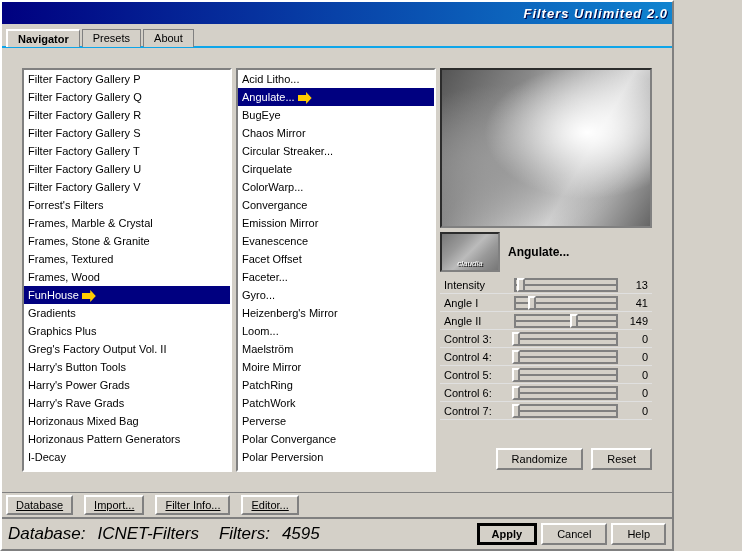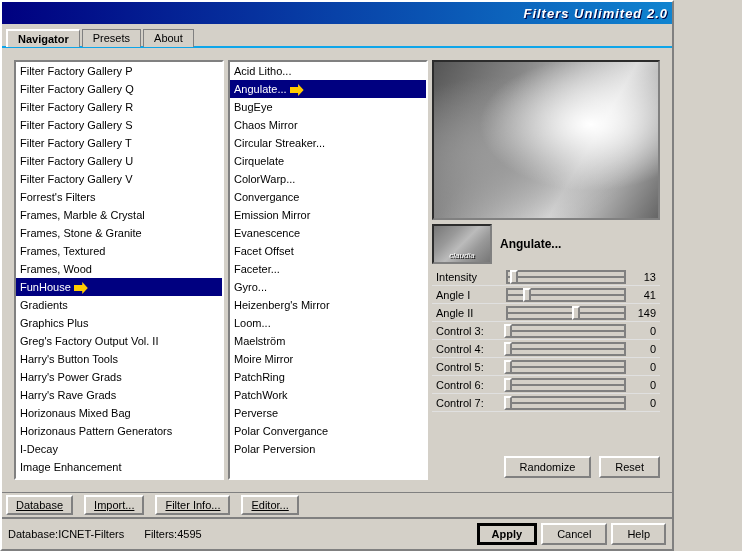--- a/index.html
+++ b/index.html
@@ -65,21 +65,21 @@
       border-left: 2px solid #ffffff;
       border-right: 1px solid #808080;
       font-weight: bold;
       z-index: 2;
     }
 
     
     .main-content {
       display: flex;
       flex: 1;
-      padding: 12px;
+      padding: 20px;
       gap: 4px;
       overflow: hidden;
     }
 
     
     .left-panel {
       width: 210px;
       flex-shrink: 0;
       display: flex;
       flex-direction: column;
@@ -250,23 +250,24 @@
       display: flex;
       align-items: center;
       padding: 2px 6px;
       border-top: 2px solid #808080;
       background: #d4d0c8;
       gap: 20px;
       height: 32px;
     }
 
     .status-item {
-      font-size: 11px;
-      display: flex;
-      gap: 0;
+      font-size: 17px;
+      display: flex;
+      gap: 12px;
+      font-style: italic;
     }
 
     .status-label { font-weight: normal; }
     .status-value { font-weight: normal; }
 
     .status-btns {
       display: flex;
       align-items: center;
       gap: 4px;
       margin-left: auto;

